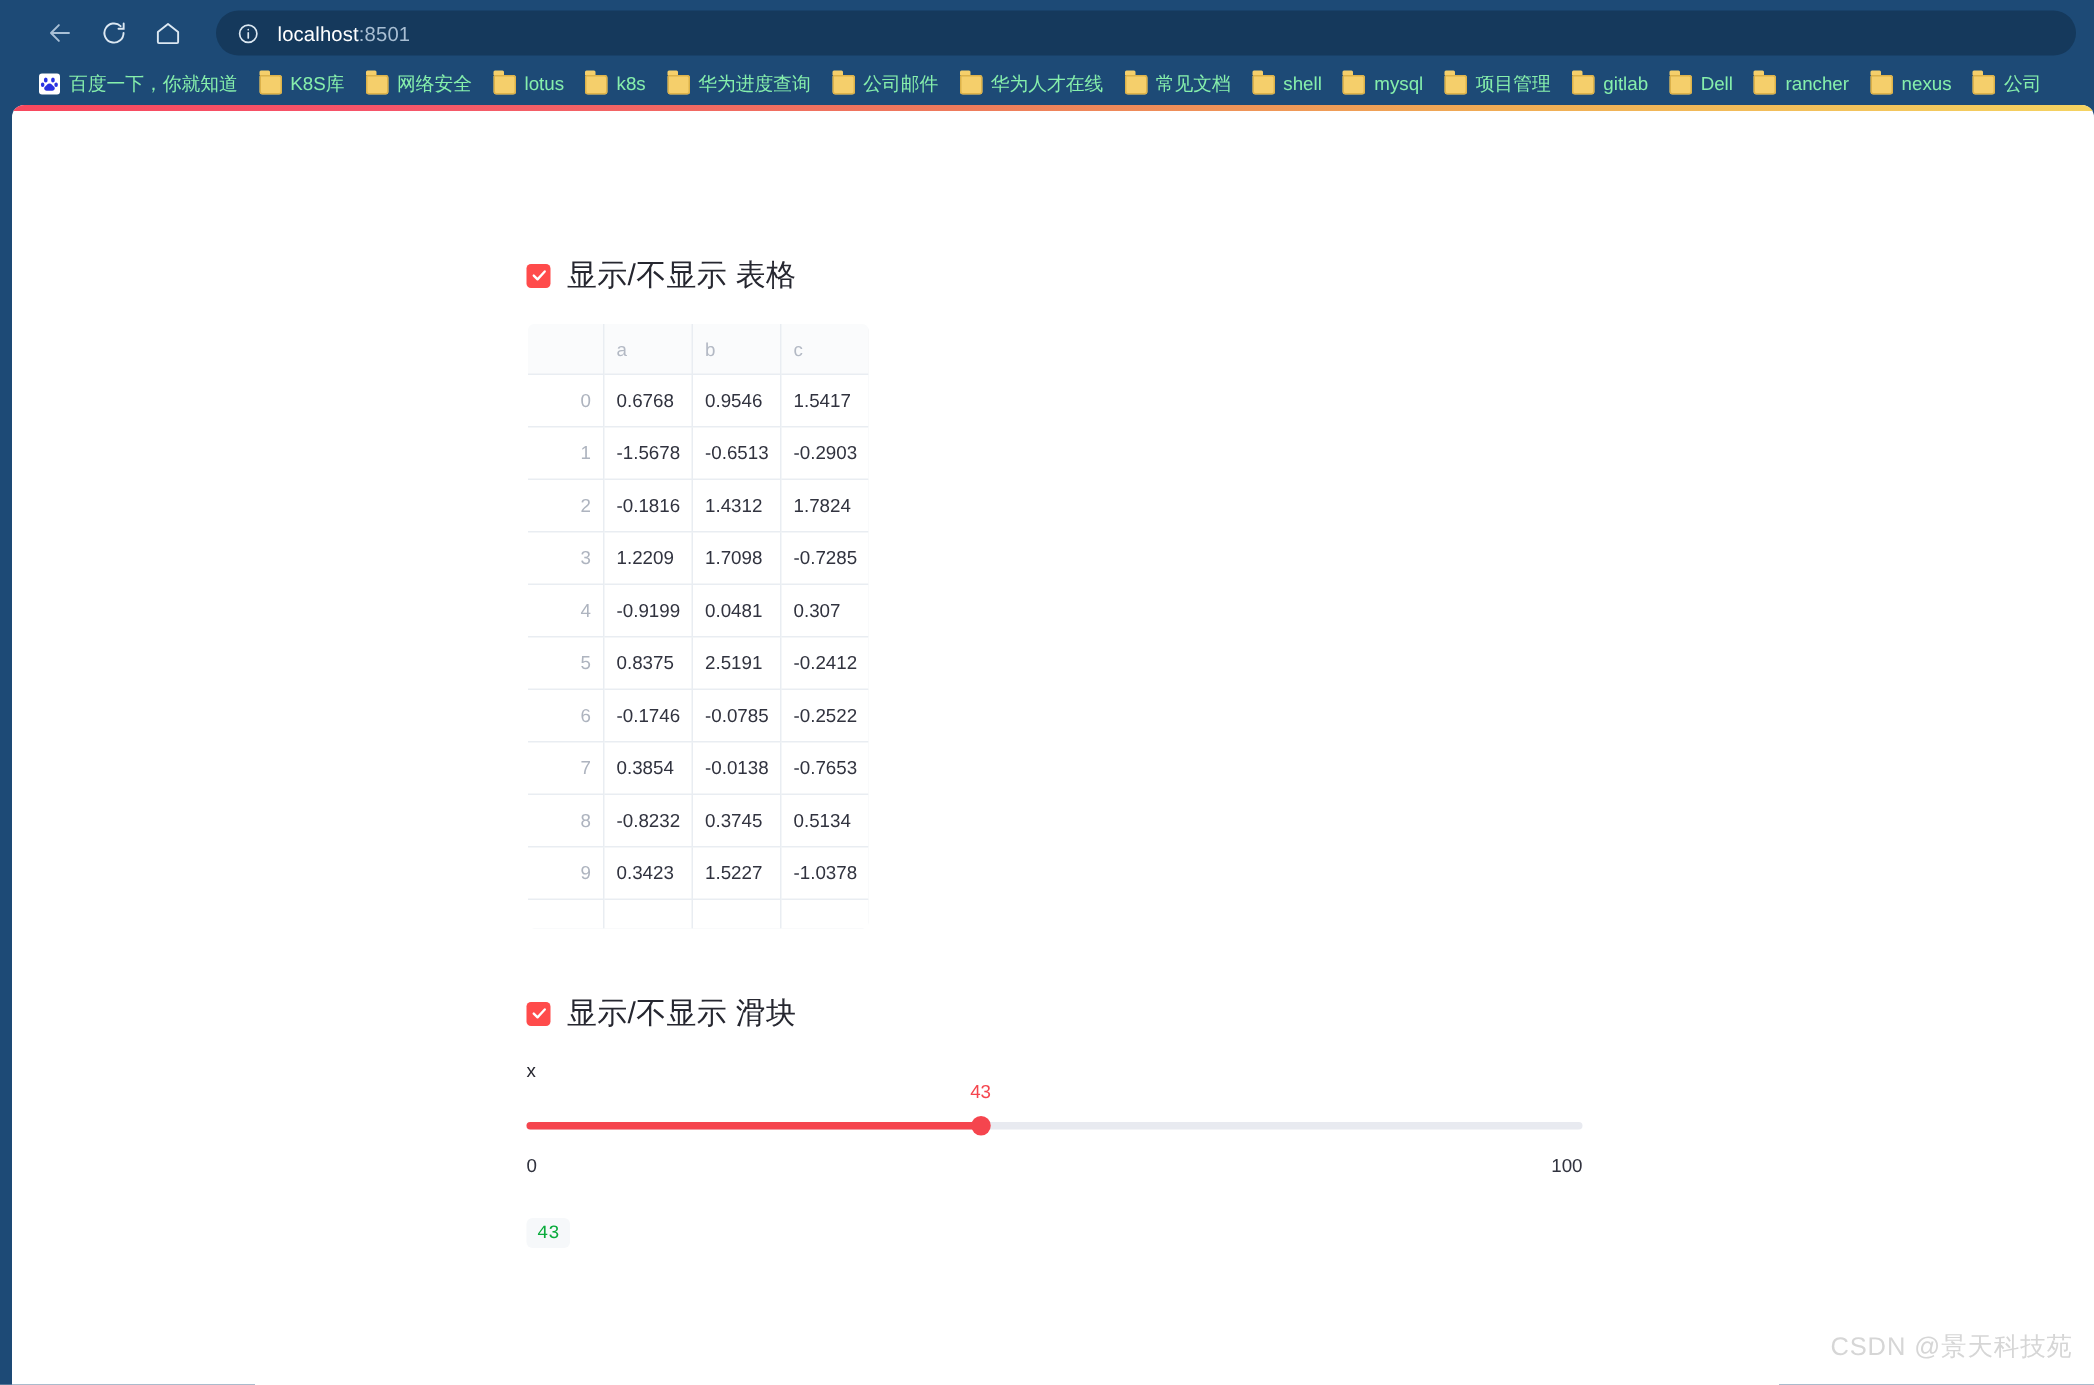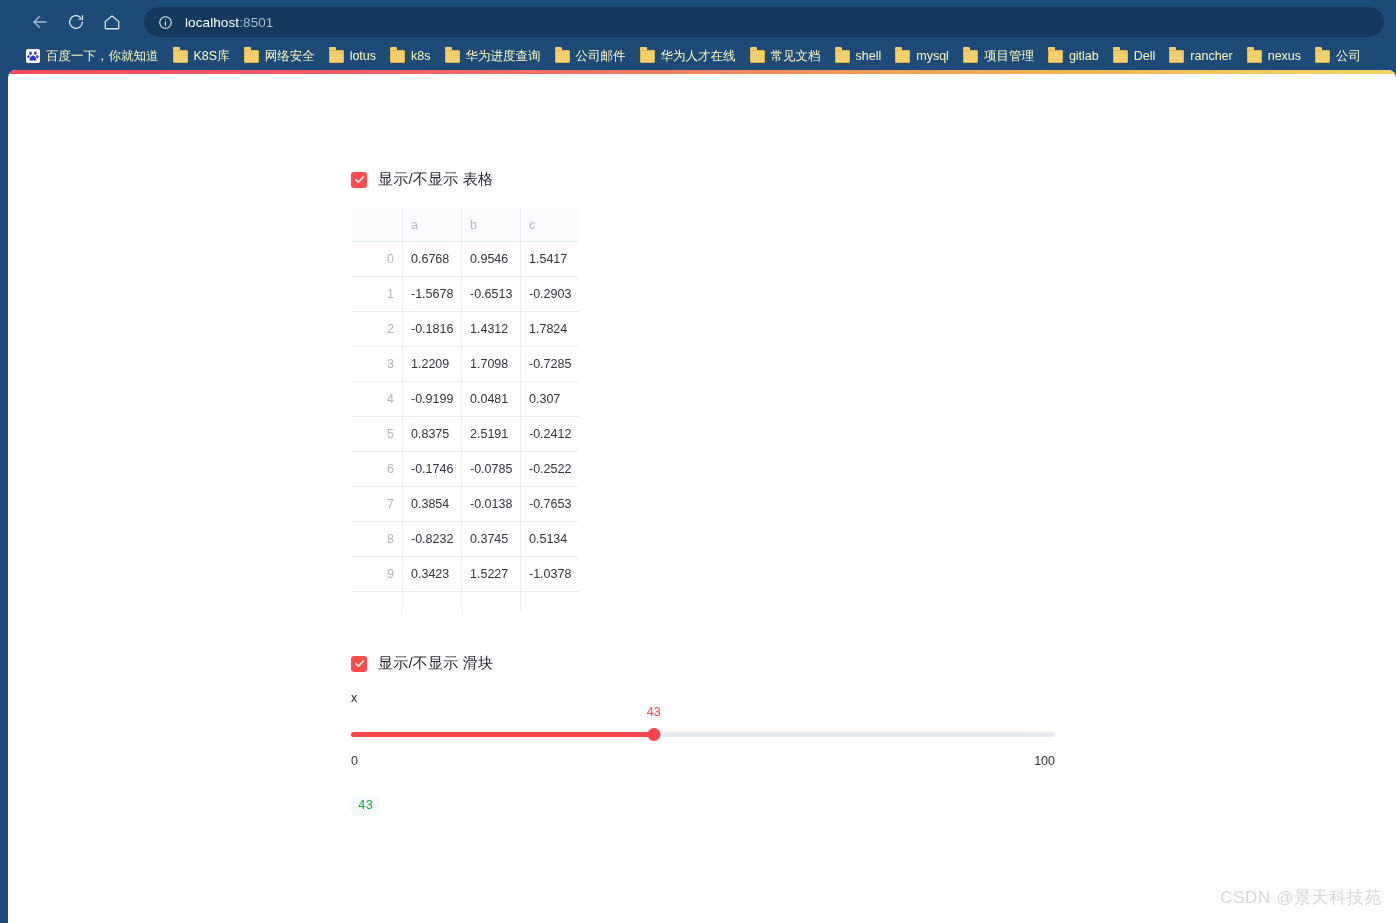--- a/index.html
+++ b/index.html
@@ -67,21 +67,21 @@
     display: inline-flex; align-items: center;
     height: 24px;
     padding: 0 6px;
     margin-right: 2px;
     border-radius: 4px;
     flex: none;
     cursor: pointer;
   }
   .bm-label {
     font-size: 12.5px;
-    color: #fef9c3;
+    color: #86efac;
     margin-left: 6px;
     white-space: nowrap;
   }
   .folder-ico {
     width: 15px; height: 13px; flex: none;
     background: #f5cf6b;
     border-radius: 1px 2px 2px 2px;
     position: relative;
     box-shadow: inset 0 0 0 1px #dcb24a;
   }
@@ -145,21 +145,21 @@
   .cb-box {
     width: 16px; height: 16px;
     border-radius: 3px;
     background: #ff4b4b;
     flex: none;
     display: flex; align-items: center; justify-content: center;
     margin-right: 11px;
   }
   .cb-box svg { display: block; }
   .cb-label {
-    font-size: 15px;
+    font-size: 20px;
     color: #262730;
     letter-spacing: .2px;
   }
 
   
   #df-wrap { margin: 6px 0 0 0; }
   table.stdf {
     border-collapse: collapse;
     border-spacing: 0;
     width: 229px;

